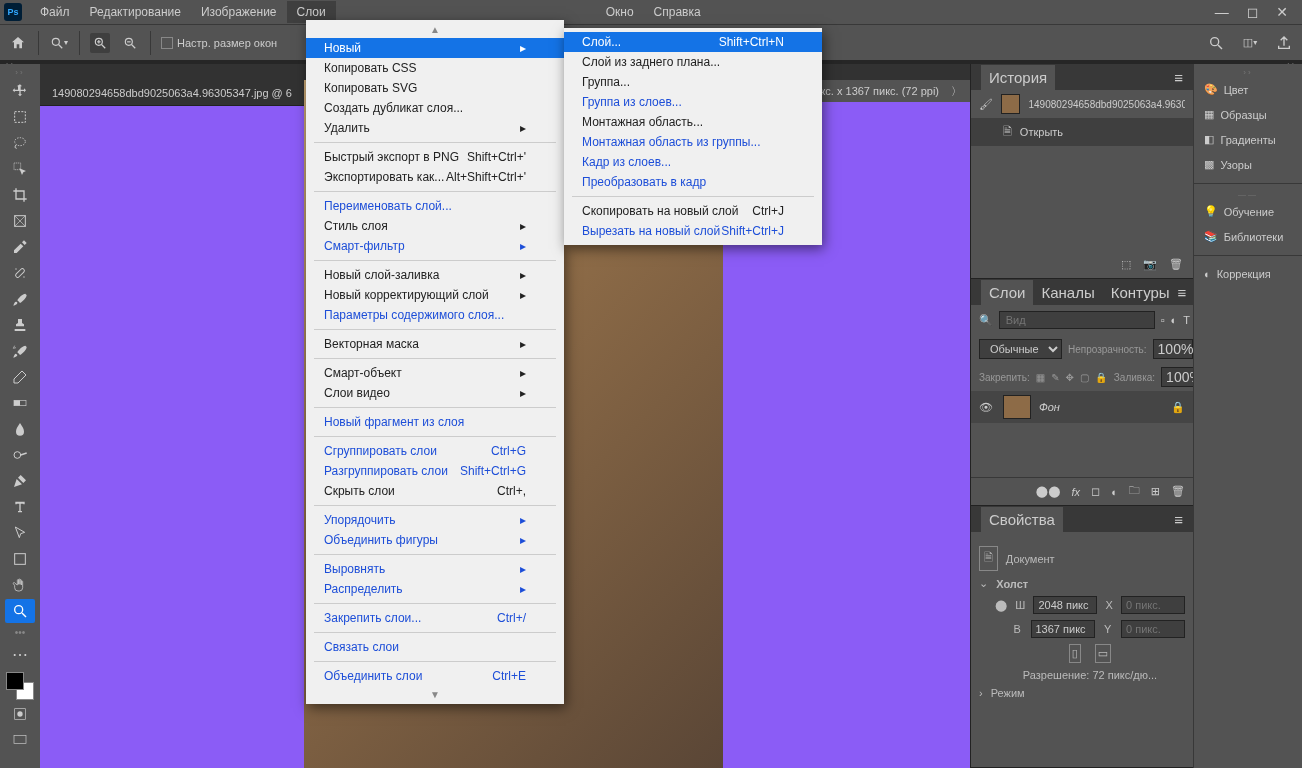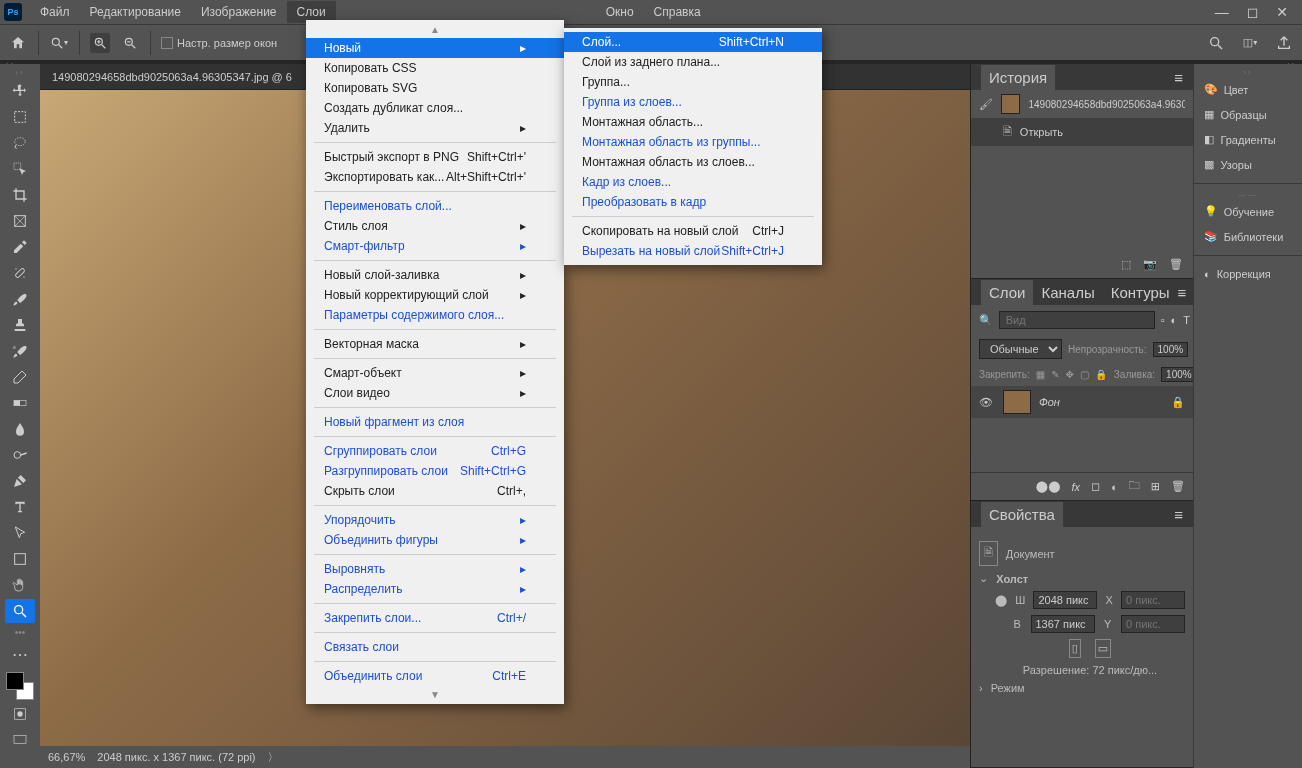--- a/index.html
+++ b/index.html
@@ -17,21 +17,21 @@
 .opt-right { margin-left: auto; display: flex; gap: 14px; align-items: center; }
 
 .workspace { display: flex; height: 704px; }
 .toolbar { width: 40px; background: #535353; display: flex; flex-direction: column; align-items: center; padding-top: 4px; gap: 2px; }
 .tool-btn { width: 30px; height: 24px; display: flex; align-items: center; justify-content: center; cursor: pointer; }
 .tool-btn.active { background: #1473e6; border-radius: 2px; }
 .swatches { margin-top: 4px; position: relative; width: 28px; height: 28px; }
 .sw-fg { position: absolute; width: 18px; height: 18px; background: #000; border: 1px solid #888; top: 0; left: 0; }
 .sw-bg { position: absolute; width: 18px; height: 18px; background: #fff; border: 1px solid #888; bottom: 0; right: 0; }
 
-.canvas-area { flex: 1; background: #8b5cf6; display: flex; flex-direction: column; }
+.canvas-area { flex: 1; background: #8b5cf6; display: flex; flex-direction: row; margin-top: 16px; }
 .doc-tab { height: 26px; background: #323232; font-size: 11px; display: flex; align-items: center; padding: 0 12px; border-bottom: 1px solid #222; }
 .canvas { flex: 1; background: linear-gradient(135deg, #c9a876 0%, #8d6b47 40%, #5a4636 100%); position: relative; }
 .status-bar { height: 22px; background: #535353; font-size: 11px; display: flex; align-items: center; padding: 0 8px; gap: 12px; }
 
 .right-panels { width: 332px; background: #535353; border-left: 1px solid #222; display: flex; }
 .panel-col { flex: 1; display: flex; flex-direction: column; }
 .panel-col2 { width: 110px; background: #535353; border-left: 1px solid #383838; padding-top: 4px; }
 .panel { border-bottom: 1px solid #222; }
 .panel-header { height: 26px; background: #383838; display: flex; align-items: center; font-size: 15px; padding: 0 10px; }
 .panel-tab { padding: 4px 8px; }
@@ -41,21 +41,21 @@
 
 .history-row { height: 28px; display: flex; align-items: center; padding: 0 8px; gap: 8px; }
 .history-row.active { background: #3f3f3f; }
 .thumb { width: 24px; height: 20px; background: #8d6b47; border: 1px solid #222; }
 .panel-footer { height: 28px; display: flex; justify-content: flex-end; align-items: center; gap: 12px; padding: 0 10px; }
 
 .layers-toolbar { padding: 6px 8px; display: flex; align-items: center; gap: 6px; }
 .search-input { flex: 1; background: #3f3f3f; border: 1px solid #222; color: #888; padding: 2px 6px; font-size: 11px; }
 .blend-row { padding: 4px 8px; display: flex; align-items: center; gap: 6px; }
 .dropdown { background: #3f3f3f; border: 1px solid #222; color: #ccc; padding: 2px 6px; font-size: 11px; flex: 1;}
-.pct { background: #3f3f3f; border: 1px solid #222; color: #ccc; padding: 1px 4px; font-size: 10px; width: 40px; }
+.pct { background: #3f3f3f; border: 1px solid #222; color: #ccc; padding: 1px 4px; font-size: 14px; width: 40px; }
 .lock-row { padding: 4px 8px; display: flex; align-items: center; gap: 6px; font-size: 10px; color: #999; }
 .layer-row { height: 32px; display: flex; align-items: center; padding: 0 8px; gap: 8px; background: #454545;}
 .eye { width: 16px; }
 .layer-thumb { width: 28px; height: 24px; background: #8d6b47; border: 1px solid #222; }
 .lock-icon { margin-left: auto; }
 .layers-footer { height: 28px; display: flex; justify-content: flex-end; align-items: center; gap: 11px; padding: 0 8px; border-top: 1px solid #383838;}
 
 .props-body { padding: 8px; font-size: 11px; color: #bbb; }
 .props-row { display: flex; align-items: center; margin: 6px 0; gap: 8px; }
 .dim-input { background: #3f3f3f; border: 1px solid #222; padding: 2px 4px; color: #ccc; width: 64px; font-size: 11px;}
@@ -581,23 +581,20 @@
     </div>
   <div class="dm-item disabled">
       <span>Группа из слоев...</span>
     </div>
   <div class="dm-item">
       <span>Монтажная область...</span>
     </div>
   <div class="dm-item disabled">
       <span>Монтажная область из группы...</span>
     </div>
-  <div class="dm-item">
-      <span>Монтажная область из слоев...</span>
-    </div>
   <div class="dm-item disabled">
       <span>Кадр из слоев...</span>
     </div>
   <div class="dm-item disabled">
       <span>Преобразовать в кадр</span>
     </div>
   <div class="dm-sep"></div>
   <div class="dm-item">
       <span>Скопировать на новый слой</span>
       <span>Ctrl+J</span>

